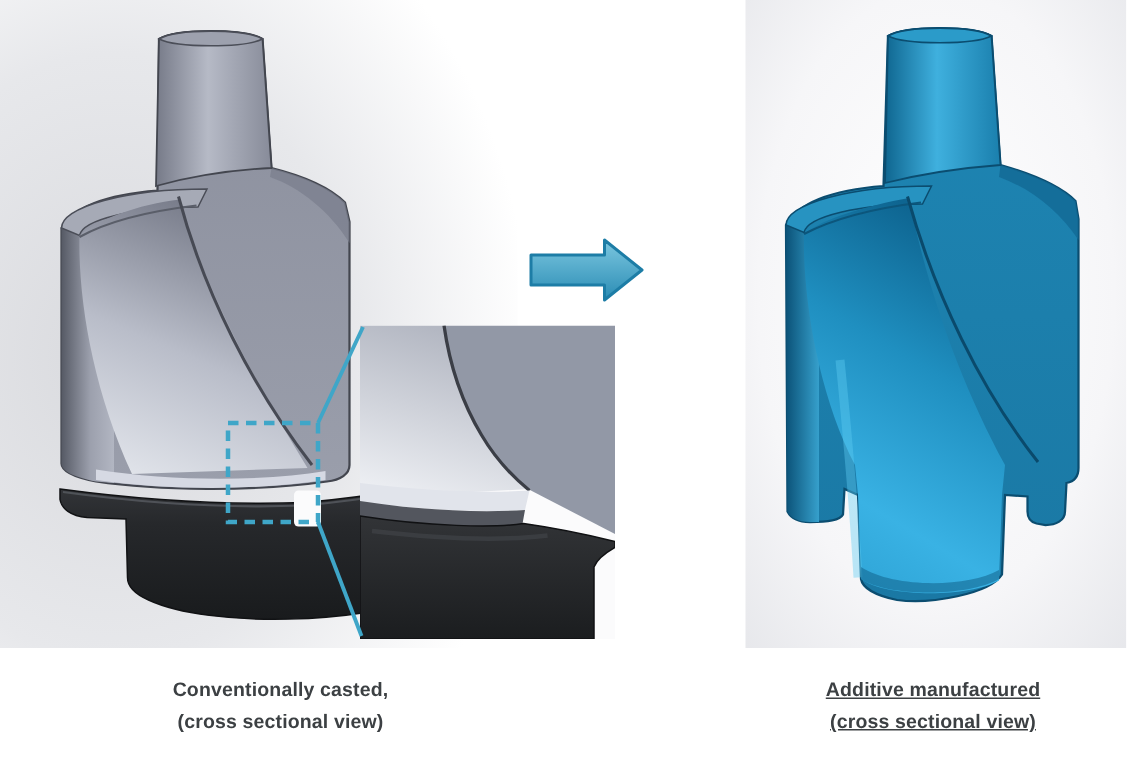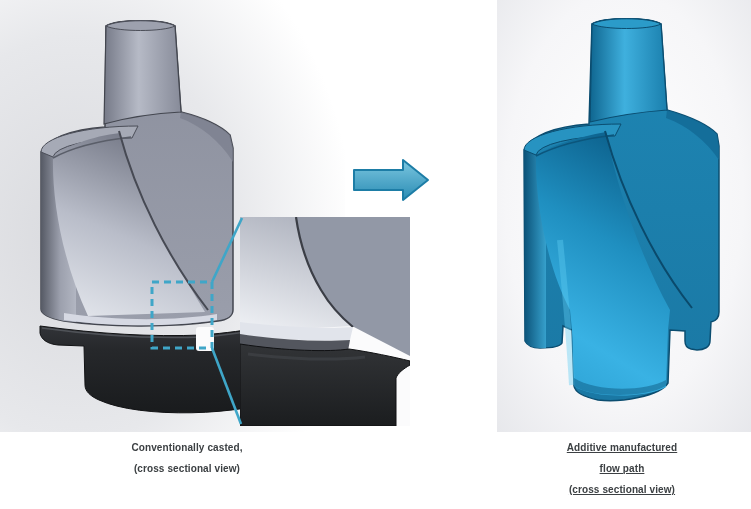--- a/index.html
+++ b/index.html
@@ -1,20 +1,20 @@
 <!DOCTYPE html>
 <html><head>
 <meta charset="utf-8">
 <style>
   html,body{margin:0;padding:0;background:#ffffff;}
   .stage{position:relative;width:751px;height:509px;background:#ffffff;overflow:hidden;
          font-family:"Liberation Sans",sans-serif;}
   .figure-svg{position:absolute;left:0;top:0;}
-  .caption{position:absolute;font-weight:700;font-size:10px;line-height:21px;
-           color:#3c4043;text-align:center;letter-spacing:0.1px;}
+  .caption{position:absolute;font-weight:700;font-size:13px;line-height:21px;
+           color:#3c4043;text-align:center;letter-spacing:0.1px;margin-top:12px;}
   .caption-left{left:27px;top:437px;width:320px;}
   .caption-right{left:492px;top:437px;width:260px;text-decoration:underline;}
 </style>
 </head>
 <body>
 
 <div class="stage">
 
 <svg class="figure-svg" width="751" height="432" viewBox="0 0 751 432" xmlns="http://www.w3.org/2000/svg">
   <defs>
@@ -166,17 +166,16 @@
     <path d="M592,24 C604,17 649,17 661,24 C649,30 604,30 592,24 Z" fill="#2b9bc9" stroke="#0b4d70" stroke-width="1"></path>
   </g>
 </svg>
 
 <div class="caption caption-left">
   <div>Conventionally casted,</div>
   <div>(cross sectional view)</div>
 </div>
 <div class="caption caption-right">
   <div>Additive manufactured</div>
-  <div>flow path</div>
   <div>(cross sectional view)</div>
 </div>
 
 </div>
 
 </body></html>

